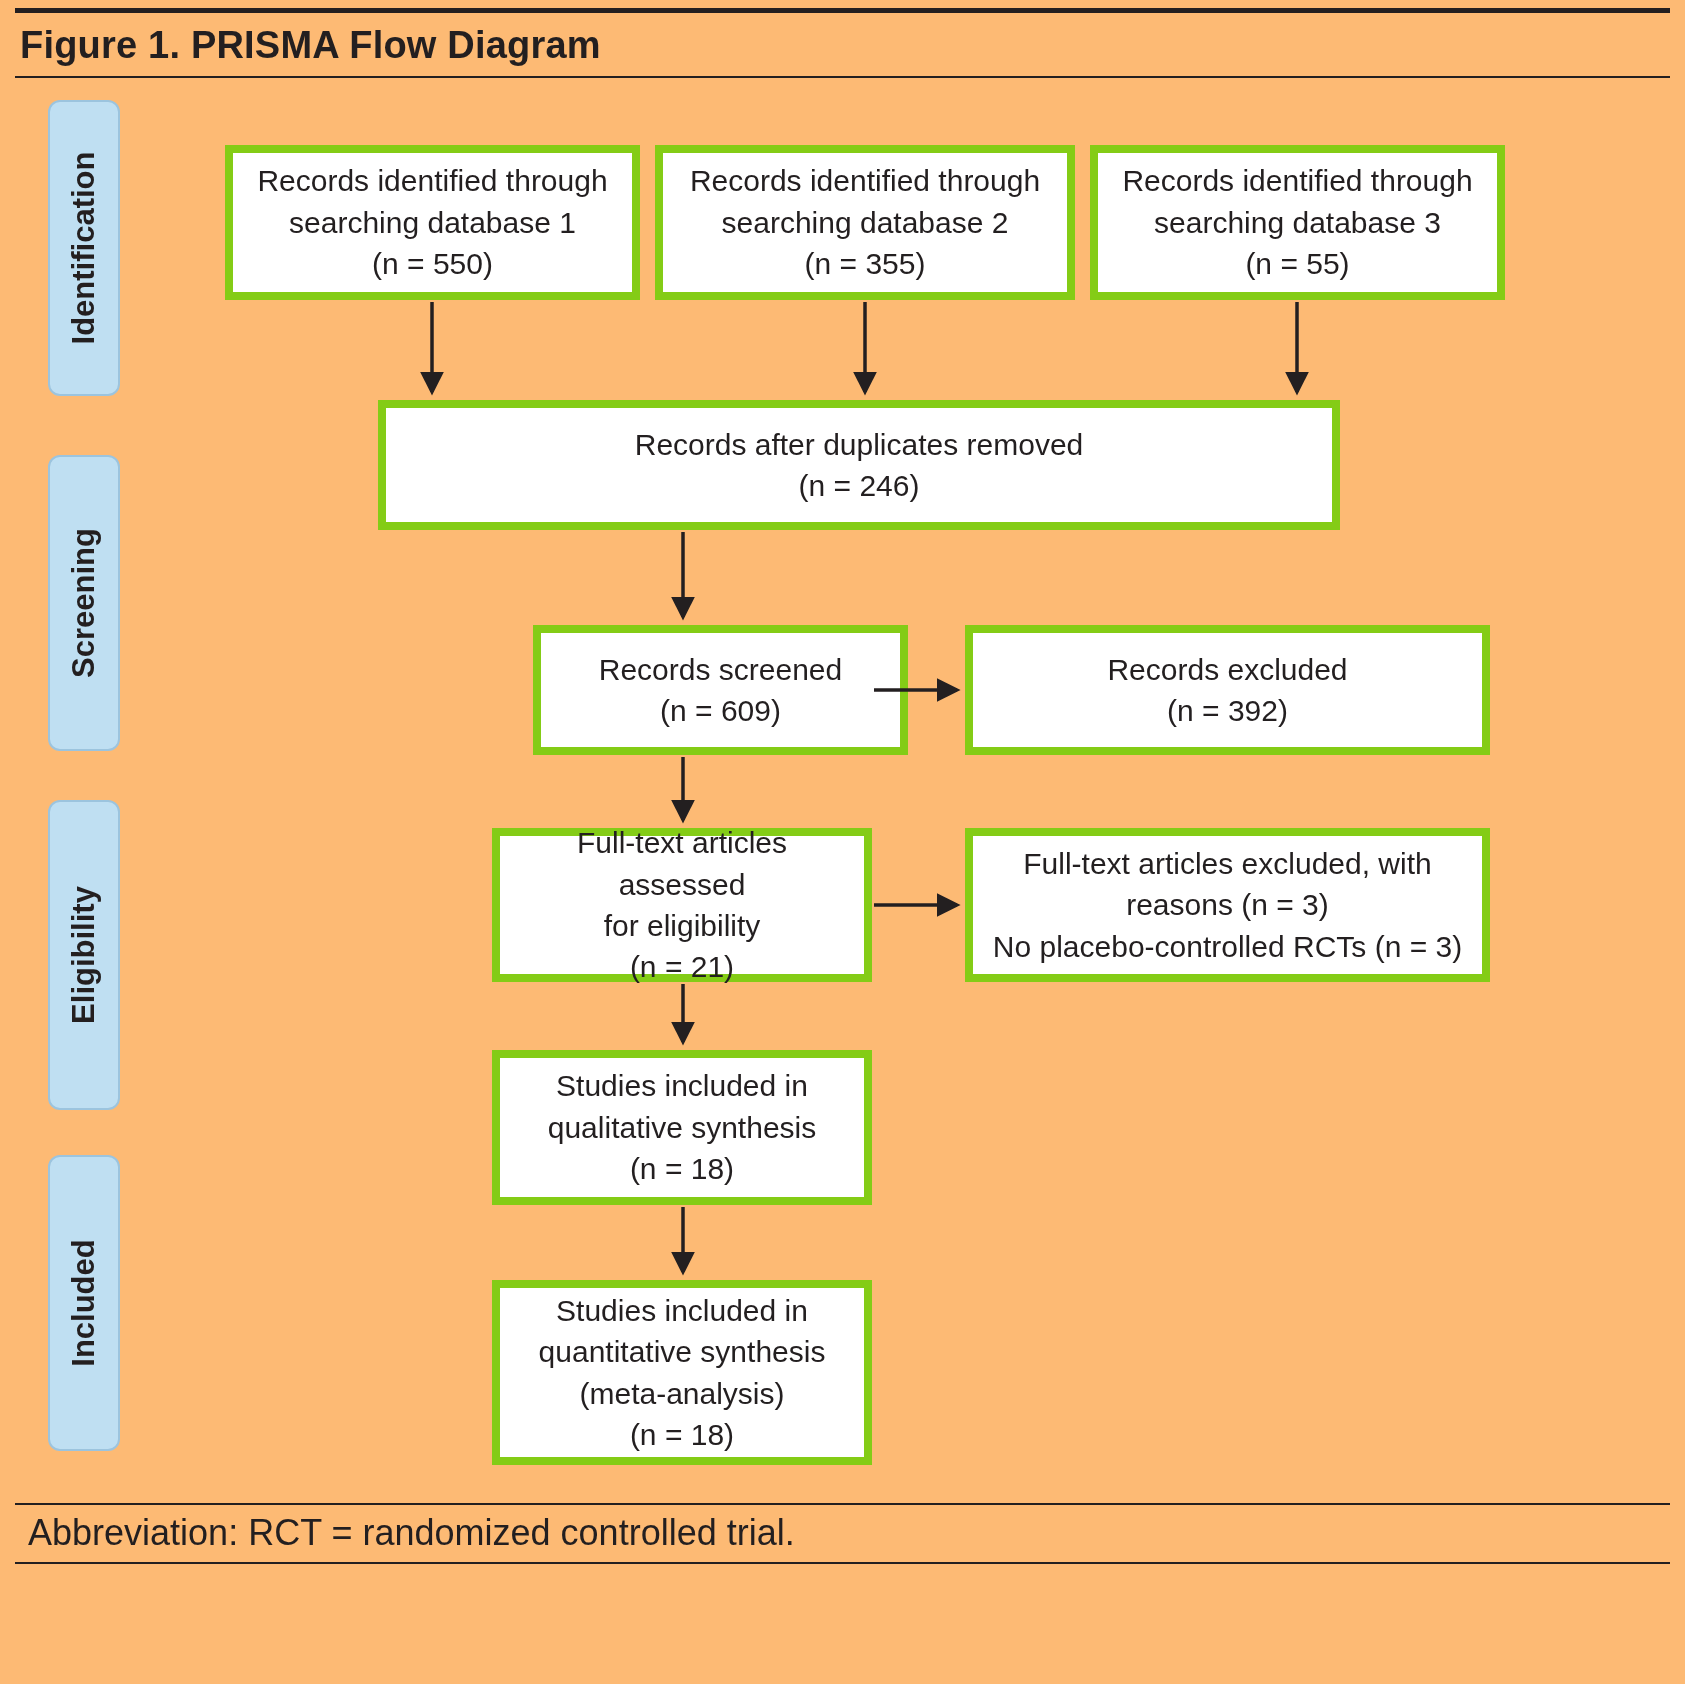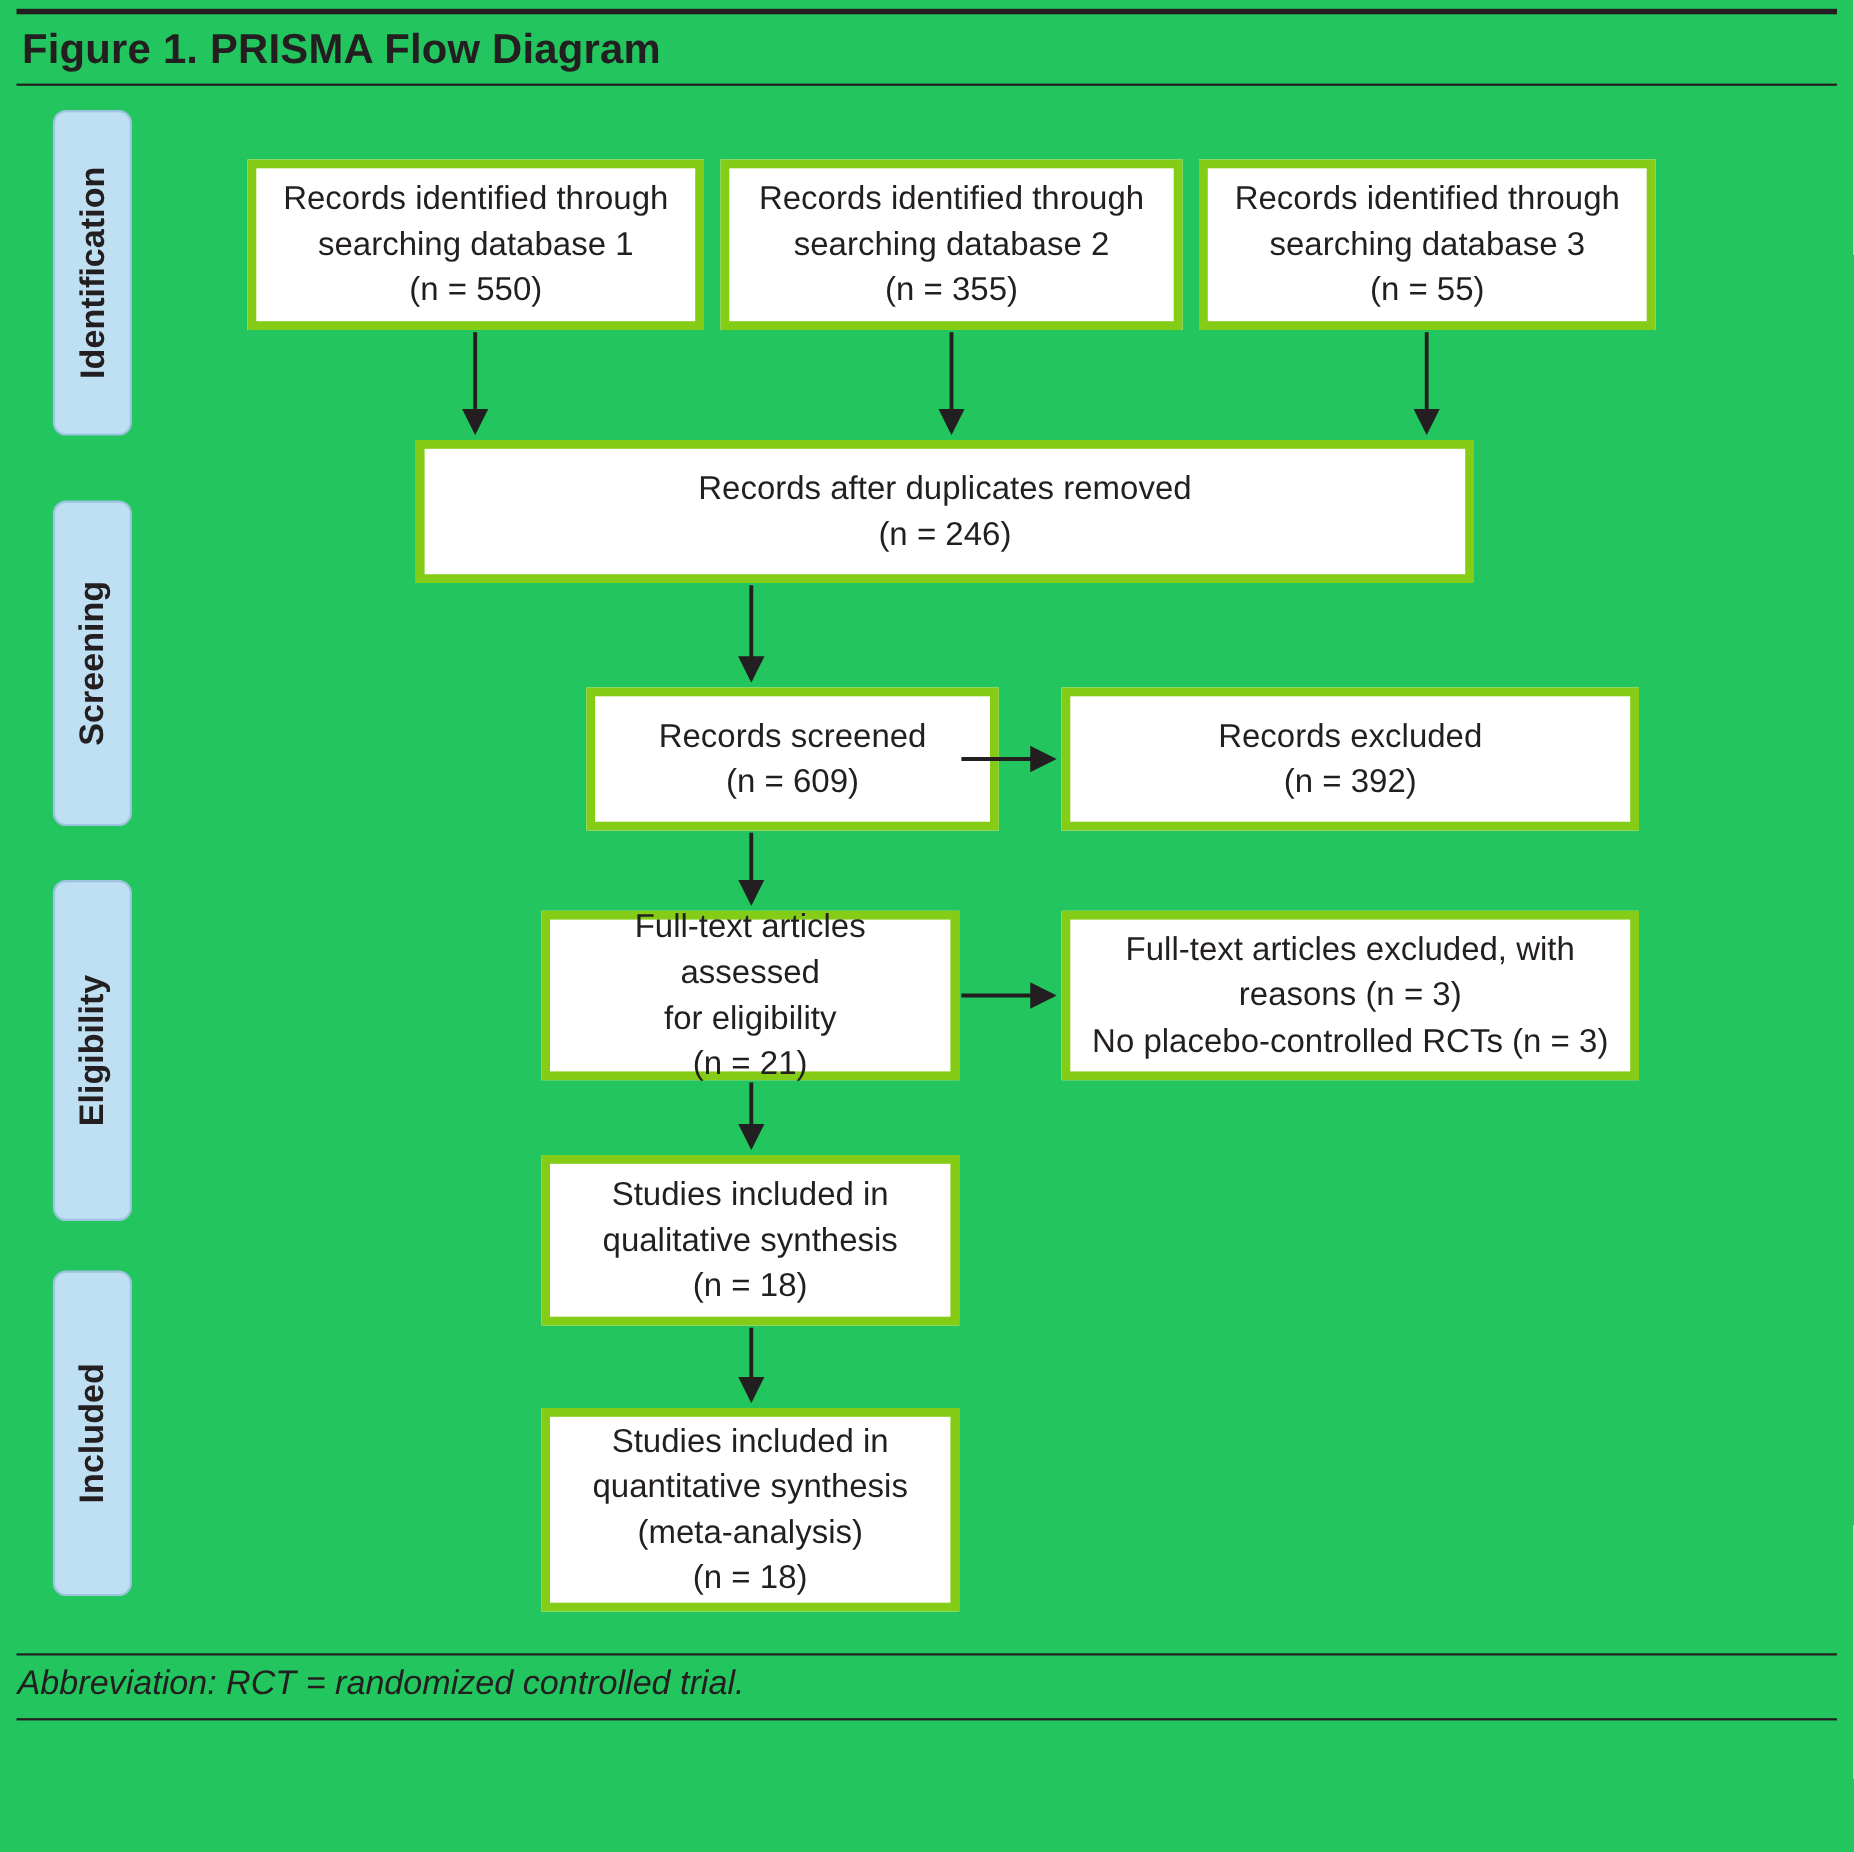--- a/index.html
+++ b/index.html
@@ -6,45 +6,44 @@
     margin: 0;
     padding: 0;
     background: #ffffff;
     font-family: "Liberation Sans", sans-serif;
     color: #231f20;
   }
   .canvas {
     position: relative;
     width: 1685px;
     height: 1684px;
-    background: #22c55e;
+    background: #fdba74;
     overflow: hidden;
   }
   .rule {
     position: absolute;
     left: 15px;
     right: 15px;
     background: #231f20;
   }
   .rule-thick { height: 5px; }
   .rule-thin  { height: 2px; }
   .figure-title {
     position: absolute;
     left: 20px;
     top: 24px;
     font-size: 38px;
     font-weight: bold;
     letter-spacing: 0.2px;
   }
   .footnote {
     position: absolute;
-    left: 16px;
+    left: 28px;
     top: 1512px;
-    font-size: 31px;
-    font-style: italic;
+    font-size: 36px;
   }
   .stage {
     position: absolute;
     left: 48px;
     width: 72px;
     background: #bfdff2;
     border: 2px solid #9cc4de;
     border-radius: 12px;
     display: flex;
     align-items: center;

